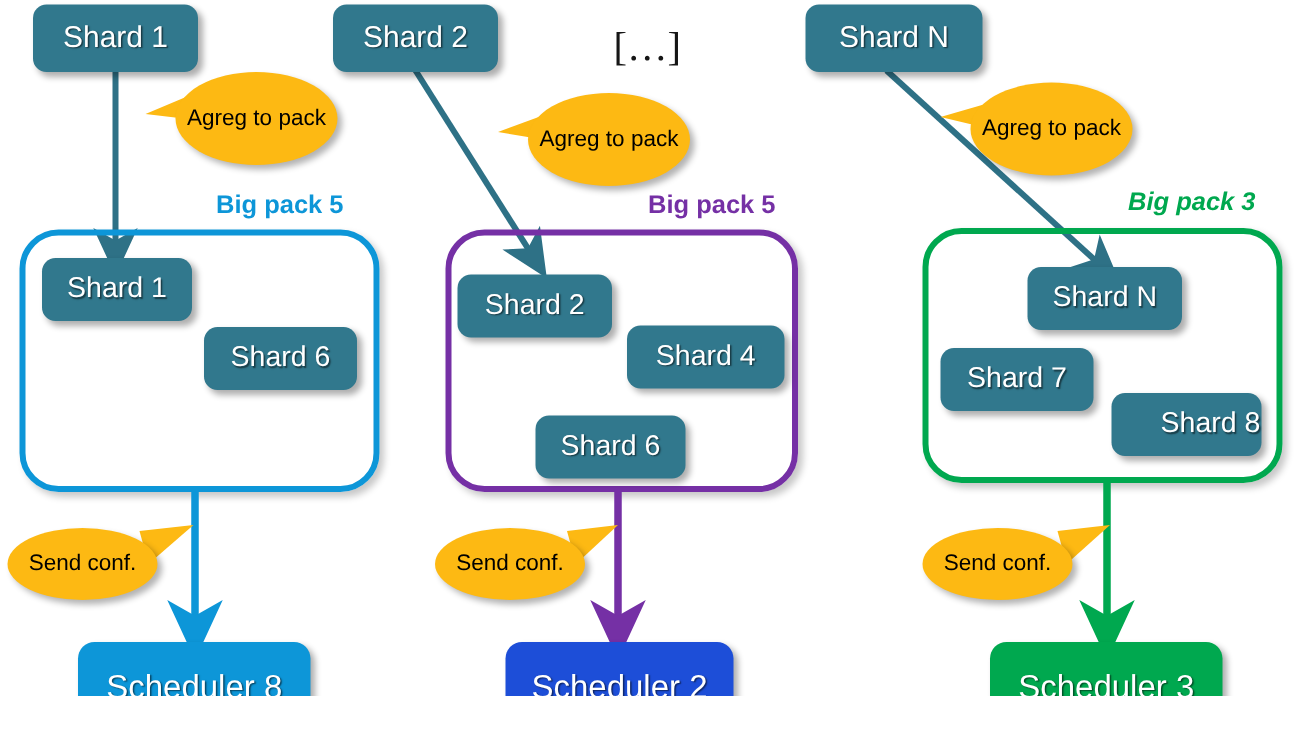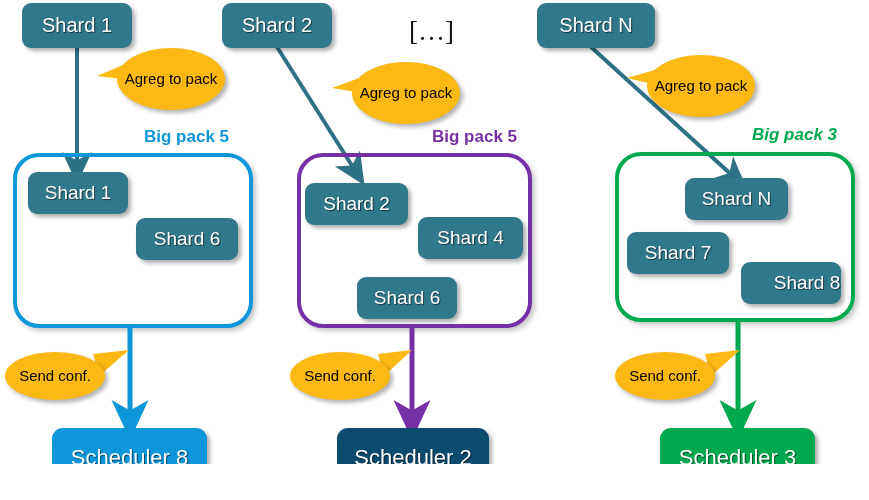--- a/index.html
+++ b/index.html
@@ -248,21 +248,21 @@
     </svg>
     <div class="bubble" style="left:0px; top:4px; width:100px; height:48px;">
       <span>Send conf.</span>
     </div>
   </div>
 
   <div class="node sched" style="left:52px; top:428px; width:155px; height:60px; background:#0d96d8;">
     <span>Scheduler 8</span>
   </div>
 
-  <div class="node sched" style="left:337px; top:428px; width:152px; height:60px; background:#0c4a6e;text-decoration:underline;">
+  <div class="node sched" style="left:337px; top:428px; width:152px; height:60px; background:#1d4ed8;text-decoration:underline;">
     <span>Scheduler 2</span>
   </div>
 
   <div class="node sched" style="left:660px; top:428px; width:155px; height:60px; background:#00a84f;">
     <span>Scheduler 3</span>
   </div>
 
 </div>
 
 </body></html>

